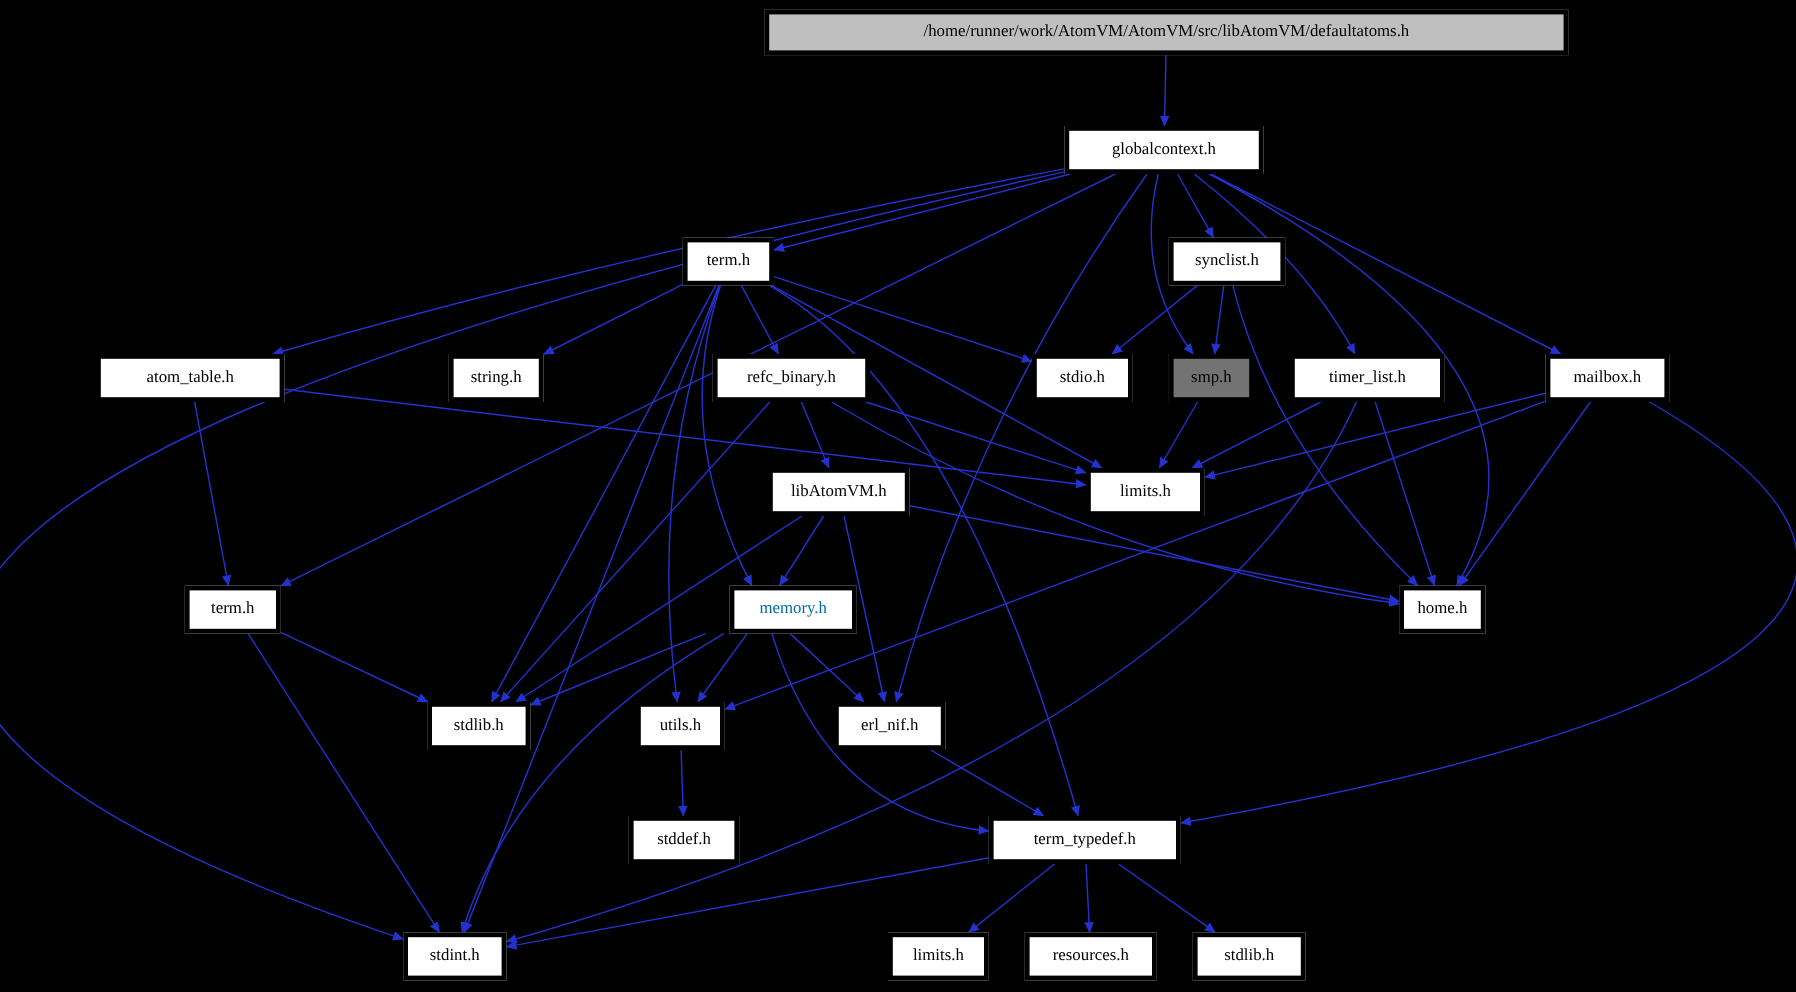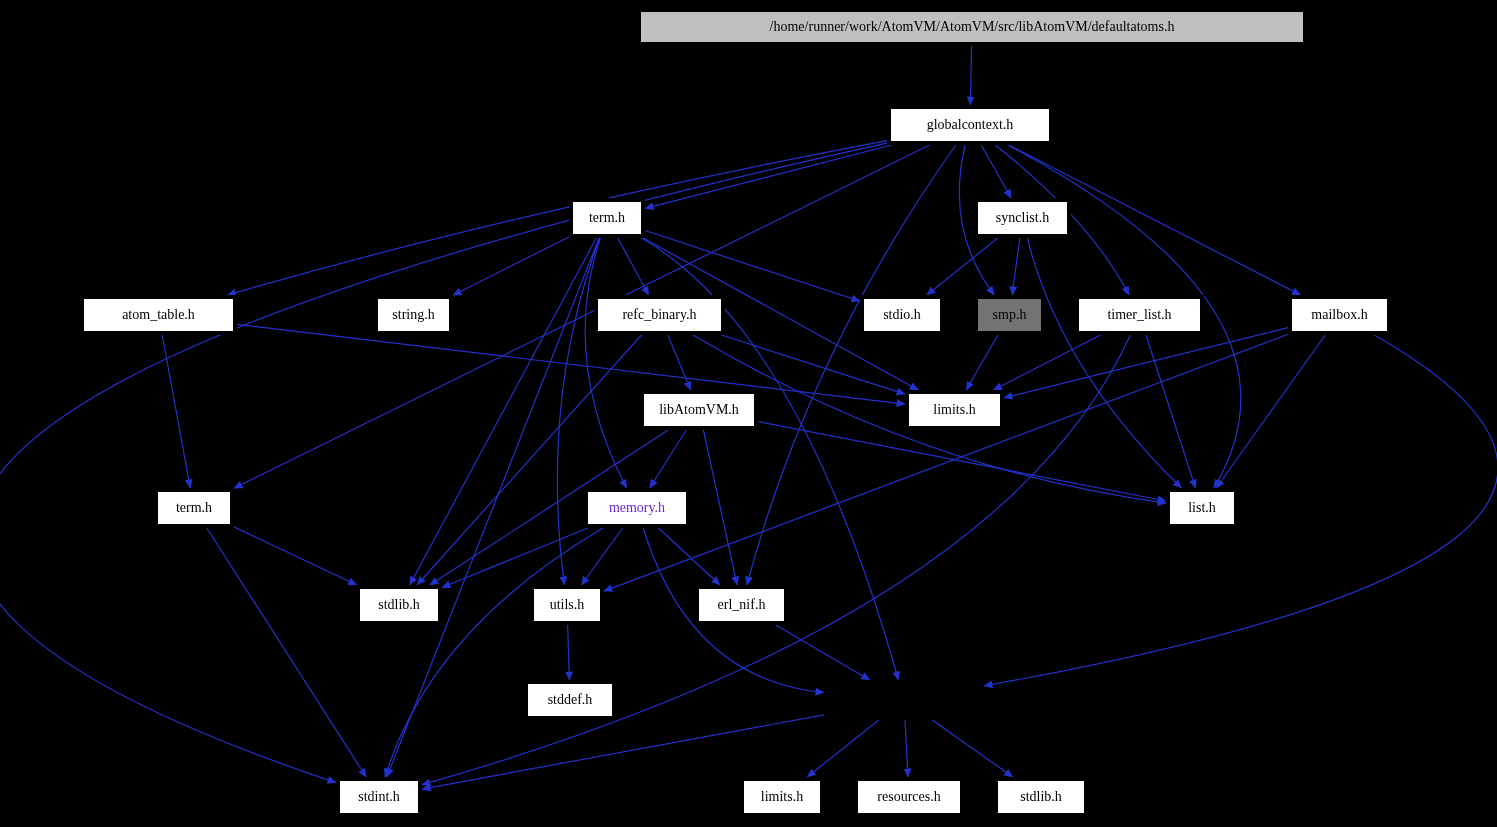--- a/index.html
+++ b/index.html
@@ -97,23 +97,24 @@
     <div class="node" style="left: 80px; top: 295px; width: 157px; height: 40px; background: rgb(255, 255, 255); border-color: rgb(0, 0, 0); color: rgb(0, 0, 0);">atom_table.h</div>
     <div class="node" style="left: 374px; top: 295px; width: 79px; height: 40px; background: rgb(255, 255, 255); border-color: rgb(0, 0, 0); color: rgb(0, 0, 0);">string.h</div>
     <div class="node" style="left: 594px; top: 295px; width: 131px; height: 40px; background: rgb(255, 255, 255); border-color: rgb(0, 0, 0); color: rgb(0, 0, 0);">refc_binary.h</div>
     <div class="node" style="left: 860px; top: 295px; width: 84px; height: 40px; background: rgb(255, 255, 255); border-color: rgb(0, 0, 0); color: rgb(0, 0, 0);">stdio.h</div>
     <div class="node" style="left: 974px; top: 295px; width: 71px; height: 40px; background: #737373; border-color: rgb(0, 0, 0); color: rgb(0, 0, 0);">smp.h</div>
     <div class="node" style="left: 1075px; top: 295px; width: 129px; height: 40px; background: rgb(255, 255, 255); border-color: rgb(0, 0, 0); color: rgb(0, 0, 0);">timer_list.h</div>
     <div class="node" style="left: 1288px; top: 295px; width: 103px; height: 40px; background: rgb(255, 255, 255); border-color: rgb(0, 0, 0); color: rgb(0, 0, 0);">mailbox.h</div>
     <div class="node" style="left: 905px; top: 390px; width: 99px; height: 40px; background: rgb(255, 255, 255); border-color: rgb(0, 0, 0); color: rgb(0, 0, 0);">limits.h</div>
     <div class="node" style="left: 640px; top: 390px; width: 118px; height: 40px; background: rgb(255, 255, 255); border-color: rgb(0, 0, 0); color: rgb(0, 0, 0);">libAtomVM.h</div>
     <div class="node" style="left: 154px; top: 488px; width: 80px; height: 40px; background: rgb(255, 255, 255); border-color: rgb(0, 0, 0); color: rgb(0, 0, 0);">term.h</div>
-    <div class="node" style="left: 584px; top: 488px; width: 106px; height: 40px; background: rgb(255, 255, 255); border-color: rgb(0, 0, 0); color: #6d28d9;">memory.h</div>
-    <div class="node" style="left: 1166px; top: 488px; width: 72px; height: 40px; background: rgb(255, 255, 255); border-color: rgb(0, 0, 0); color: rgb(0, 0, 0);">list.h</div>
+    <div class="node" style="left: 608px; top: 488px; width: 106px; height: 40px; background: rgb(255, 255, 255); border-color: rgb(0, 0, 0); color: #0369a1;">memory.h</div>
+    <div class="node" style="left: 1166px; top: 488px; width: 72px; height: 40px; background: rgb(255, 255, 255); border-color: rgb(0, 0, 0); color: rgb(0, 0, 0);">home.h</div>
     <div class="node" style="left: 356px; top: 585px; width: 86px; height: 40px; background: rgb(255, 255, 255); border-color: rgb(0, 0, 0); color: rgb(0, 0, 0);">stdlib.h</div>
     <div class="node" style="left: 530px; top: 585px; width: 74px; height: 40px; background: rgb(255, 255, 255); border-color: rgb(0, 0, 0); color: rgb(0, 0, 0);">utils.h</div>
     <div class="node" style="left: 695px; top: 585px; width: 93px; height: 40px; background: rgb(255, 255, 255); border-color: rgb(0, 0, 0); color: rgb(0, 0, 0);">erl_nif.h</div>
     <div class="node" style="left: 524px; top: 680px; width: 92px; height: 40px; background: rgb(255, 255, 255); border-color: rgb(0, 0, 0); color: rgb(0, 0, 0);">stddef.h</div>
+    <div class="node" style="left: 824px; top: 680px; width: 160px; height: 40px; background: rgb(255, 255, 255); border-color: rgb(0, 0, 0); color: rgb(0, 0, 0);">term_typedef.h</div>
     <div class="node" style="left: 336px; top: 777px; width: 86px; height: 40px; background: rgb(255, 255, 255); border-color: rgb(0, 0, 0); color: rgb(0, 0, 0);">stdint.h</div>
     <div class="node" style="left: 740px; top: 777px; width: 84px; height: 40px; background: rgb(255, 255, 255); border-color: rgb(0, 0, 0); color: rgb(0, 0, 0);">limits.h</div>
     <div class="node" style="left: 854px; top: 777px; width: 110px; height: 40px; background: rgb(255, 255, 255); border-color: rgb(0, 0, 0); color: rgb(0, 0, 0);">resources.h</div>
     <div class="node" style="left: 994px; top: 777px; width: 94px; height: 40px; background: rgb(255, 255, 255); border-color: rgb(0, 0, 0); color: rgb(0, 0, 0);">stdlib.h</div>
   </div>
 
 </body></html>

